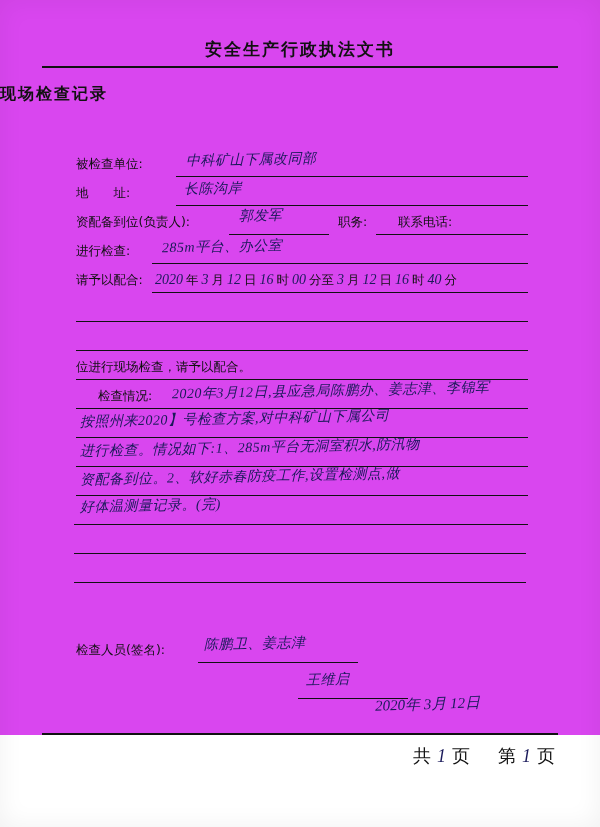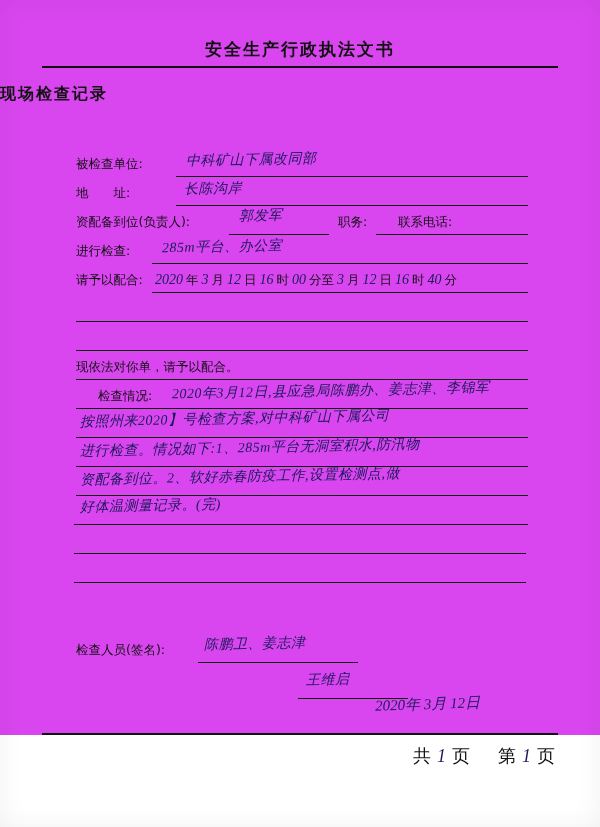--- a/index.html
+++ b/index.html
@@ -190,21 +190,21 @@
   <div class="row" style="top:267px;">
     <span class="rule" style="left:0; width:452px;"></span>
   </div>
 
   <div class="row" style="top:296px;">
     <span class="rule" style="left:0; width:452px;"></span>
   </div>
 
   <div class="row" style="top:325px;">
     <span class="rule" style="left:0; width:452px;"></span>
-    <span class="label" style="left:0;">现依法对你单，请予以配合。</span>
+    <span class="label" style="left:0;">位进行现场检查，请予以配合。</span>
   </div>
 
   <div class="row" style="top:354px;text-align:center;">
     <span class="rule" style="left:0; width:452px;"></span>
     <span class="label" style="left:22px;">检查情况:</span>
     <span class="hand" style="left:96px; top:-2px;">2020年3月12日,县应急局陈鹏办、姜志津、李锦军</span>
   </div>
 
   <div class="row" style="top:383px;">
     <span class="rule" style="left:0; width:452px;"></span>

